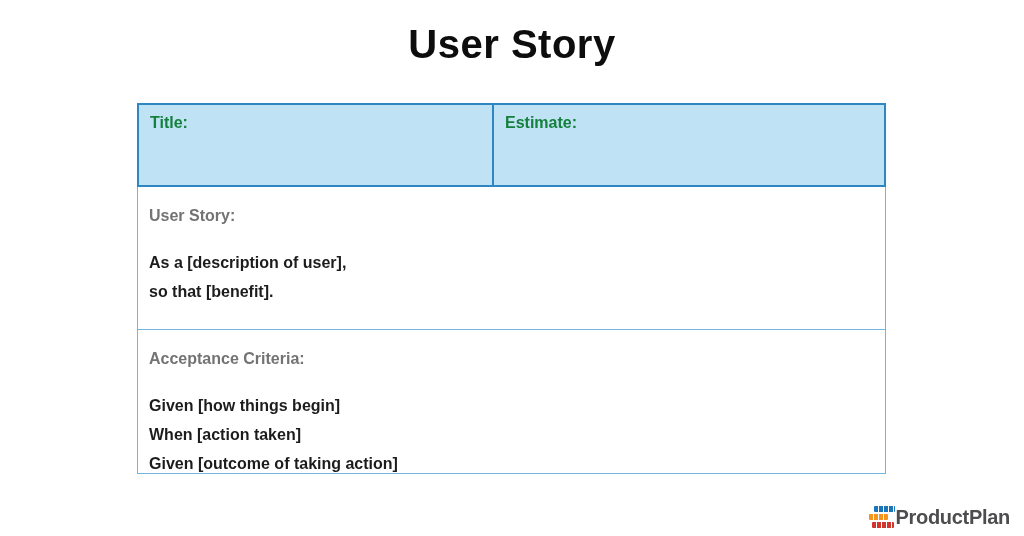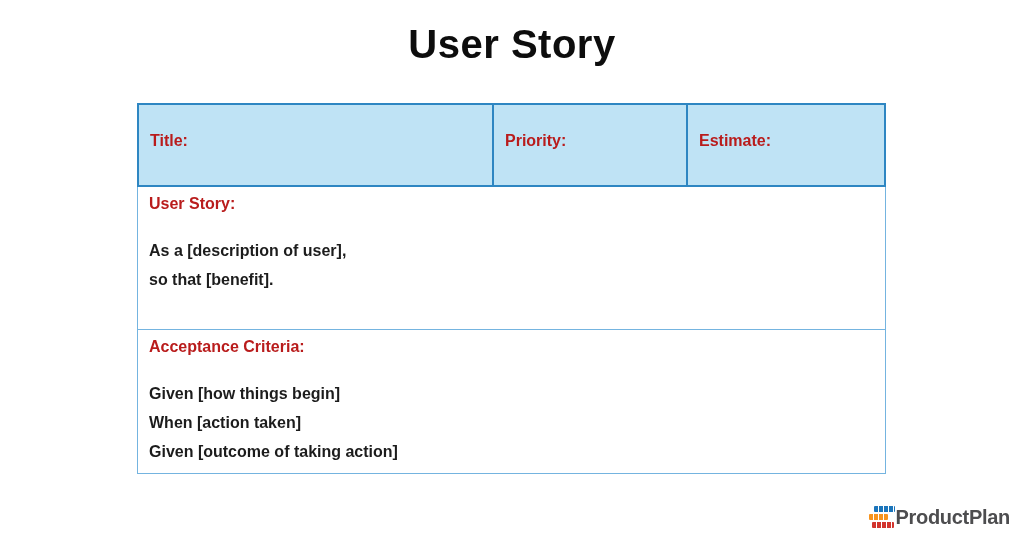--- a/index.html
+++ b/index.html
@@ -23,39 +23,39 @@
   .tpl-table {
     position: absolute; left: 137px; top: 103px;
     width: 749px; height: 371px;
   }
   .tpl-header {
     display: flex; height: 84px;
     background: var(--header-fill, #bfe3f5);
     border: 2px solid var(--header-border, #2e86c2);
   }
   .tpl-header .cell {
-    padding: 27px 0 0 11px;
-    font-size: 16px; font-weight: bold; color: #b91c1c;
+    padding: 9px 0 0 11px;
+    font-size: 16px; font-weight: bold; color: #15803d;
   }
   .cell-title    { width: 355px; border-right: 2px solid var(--header-border, #2e86c2); }
   .cell-priority { width: 194px; border-right: 2px solid var(--header-border, #2e86c2); }
   .cell-estimate { flex: 1; }
 
   .tpl-row {
     background: #ffffff;
     border-left: 1.5px solid var(--body-border, #74b4e0);
     border-right: 1.5px solid var(--body-border, #74b4e0);
     border-bottom: 1.5px solid var(--body-border, #74b4e0);
     padding: 6px 0 0 11px;
     font-size: 16px; color: #1c1c1c;
   }
   .row-user-story { height: 143px; }
   .row-acceptance { height: 144px; }
 
-  .row-label { font-weight: bold; line-height: 22px; margin-bottom: 21px; color: #b91c1c; }
+  .row-label { font-weight: bold; line-height: 22px; margin-bottom: 21px; color: #737373; margin-top: 12px; }
   .row-line  { line-height: 29px; font-weight: 700; }
 
   
   .logo {
     position: absolute; right: 14px; bottom: 6px;
     display: flex; align-items: flex-start; gap: 1px;
   }
   .logo-icon { position: relative; width: 26px; height: 24px; }
   .logo-bar { position: absolute; height: 6px; border-radius: 1px; }
   .bar-blue {
@@ -84,23 +84,20 @@
 <div class="canvas">
 
   <h1 class="page-title">User Story</h1>
 
   <div class="tpl-table">
 
     <div class="tpl-header">
       <div class="cell cell-title">
         <span>Title:</span>
       </div>
-      <div class="cell cell-priority">
-        <span>Priority:</span>
-      </div>
       <div class="cell cell-estimate">
         <span>Estimate:</span>
       </div>
     </div>
 
     <div class="tpl-row row-user-story">
       <div class="row-label">User Story:</div>
       <div class="row-line">As a [description of user],</div>
       <div class="row-line">so that [benefit].</div>
     </div>

